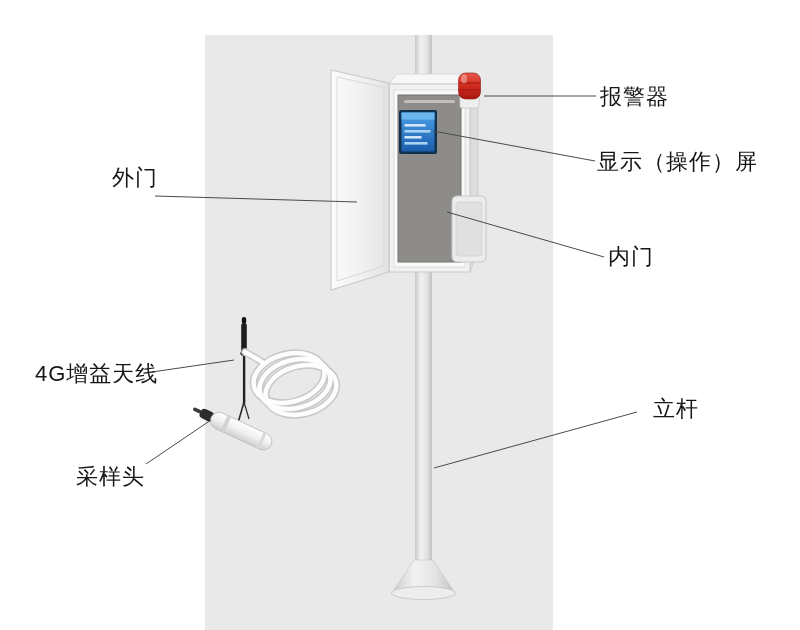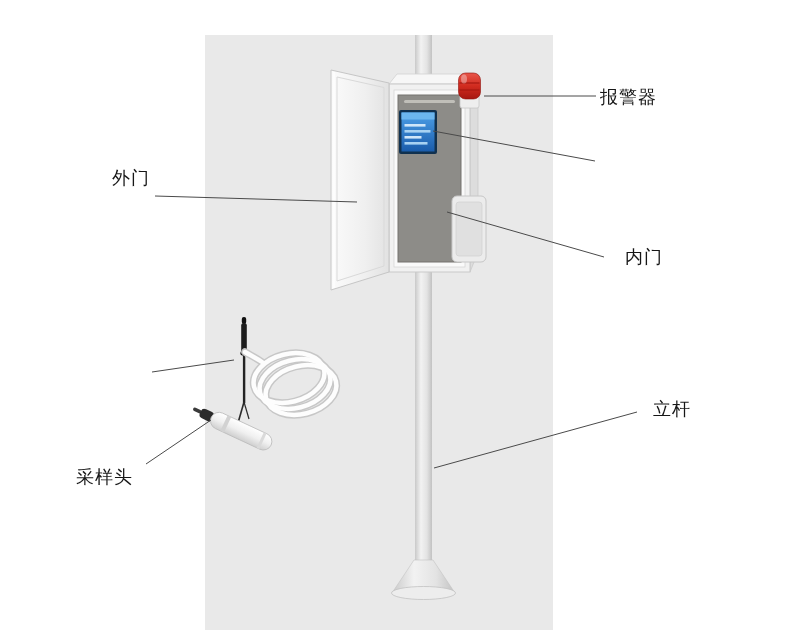--- a/index.html
+++ b/index.html
@@ -3,21 +3,21 @@
 <meta charset="utf-8">
 <title>设备结构示意图</title>
 <style>
   * { margin:0; padding:0; box-sizing:border-box; }
   html,body { background:#ffffff; }
   body { font-family:"Liberation Sans","DejaVu Sans",sans-serif; }
   .stage { position:relative; width:800px; height:630px; background:#ffffff; overflow:hidden; }
   .stage svg { position:absolute; left:0; top:0; }
   .callout {
     position:absolute;
-    font-size:18px;
+    font-size:22px;
     line-height:22px;
     color:var(--label-text,#161616);
     letter-spacing:1px;
     white-space:nowrap;
   }
 </style>
 </head>
 <body>
 
 <div class="stage">
@@ -132,18 +132,20 @@
       <path d="M433,131 L595,161"></path>
       <path d="M357,202 L155,196"></path>
       <path d="M447,212 L604,257"></path>
       <path d="M234,360 L152,372"></path>
       <path d="M211,420 L146,464"></path>
       <path d="M434,468 L637,412"></path>
     </g>
   </svg>
 
   <div class="callout" style="left:600px; top:86px;">报警器</div>
+  <div class="callout" style="left:597px; top:151px;">显示（操作）屏</div>
   <div class="callout" style="left:112px; top:167px;">外门</div>
-  <div class="callout" style="left:608px; top:246px;margin-left:17px;">内门</div>
+  <div class="callout" style="left:608px; top:246px;">内门</div>
+  <div class="callout" style="left:35px;  top:363px;">4G增益天线</div>
   <div class="callout" style="left:76px;  top:466px;">采样头</div>
   <div class="callout" style="left:641px; top:398px;margin-left:12px;">立杆</div>
 
 </div>
 
 </body></html>

